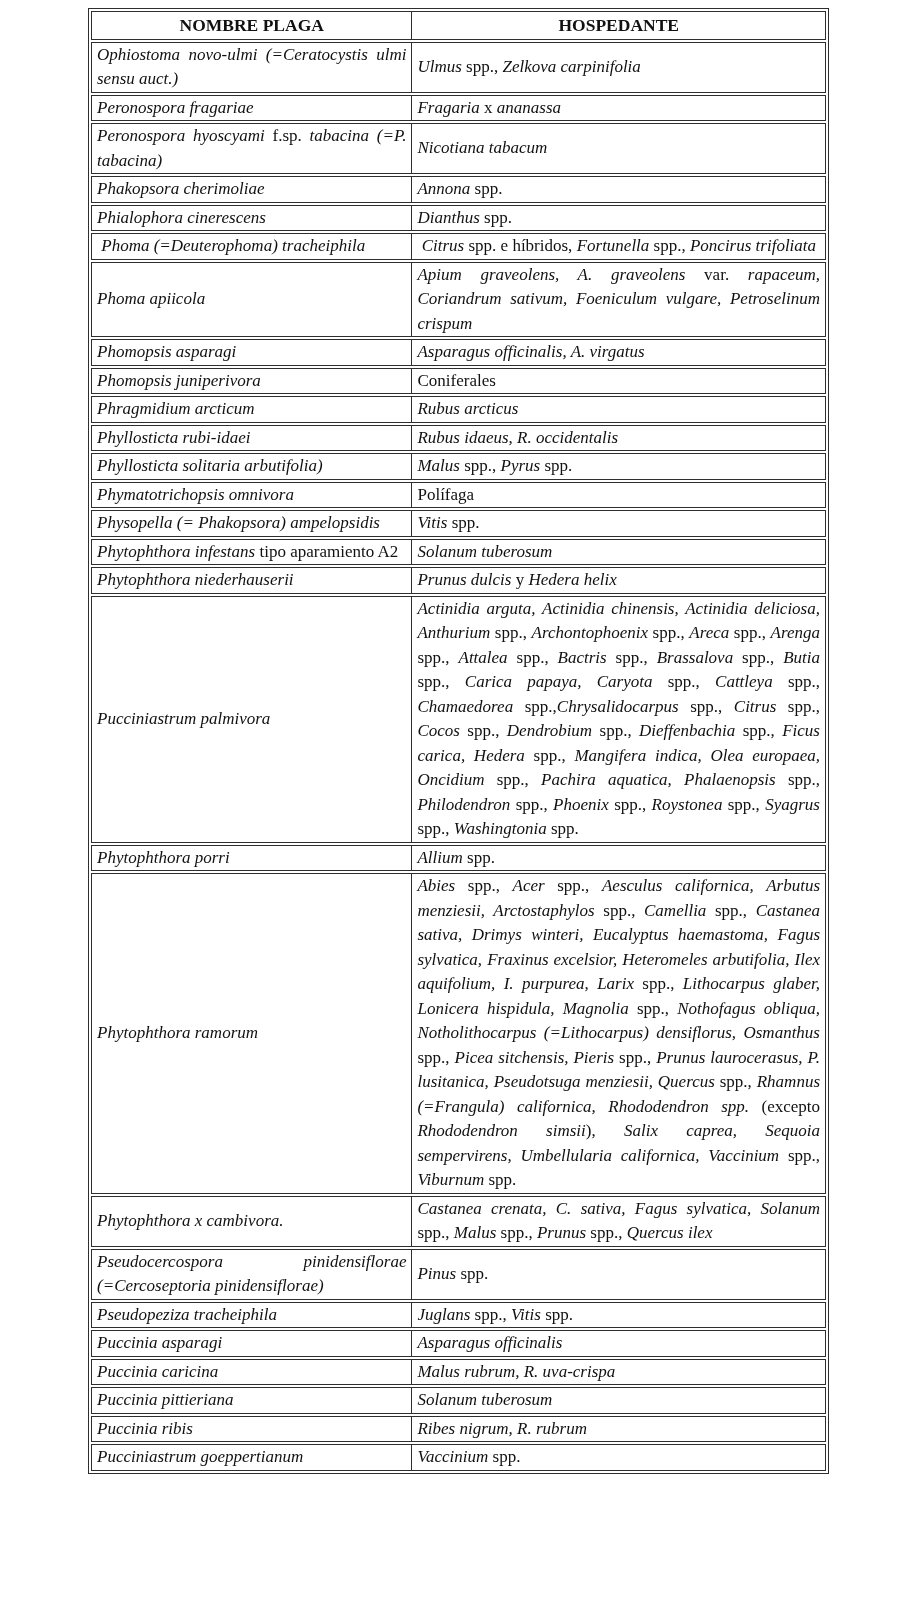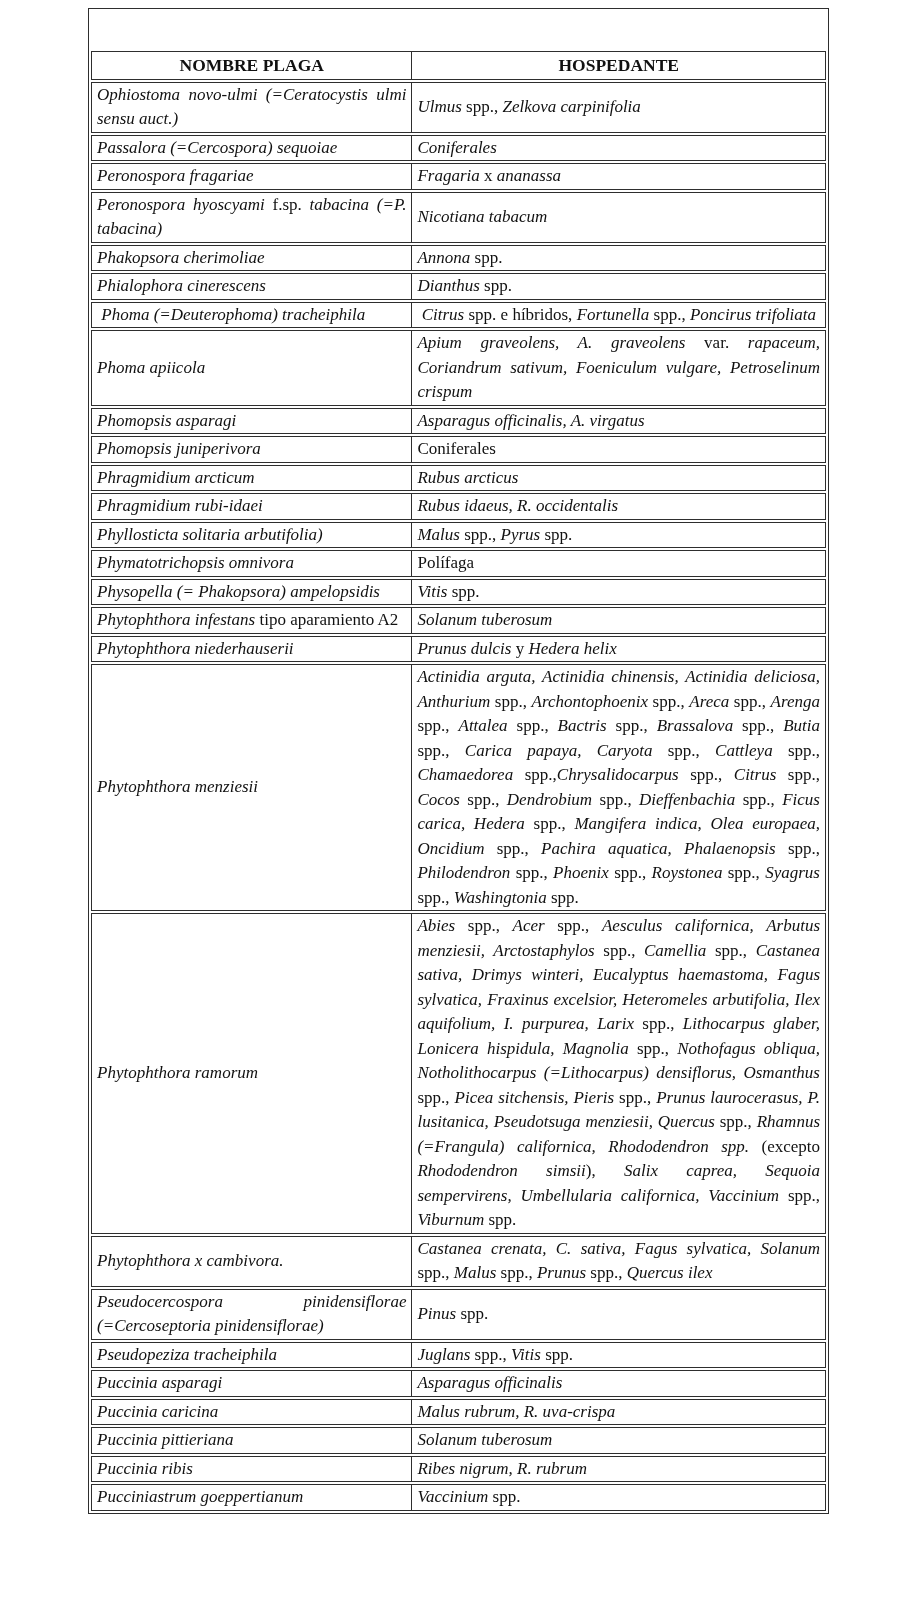--- a/index.html
+++ b/index.html
@@ -22,21 +22,20 @@
     box-sizing: border-box;
     border: 1px solid #2e2e2e;
     padding: 0 2px;
     background: #ffffff;
   }
   table.pest-table {
     width: 100%;
     border-collapse: separate;
     border-spacing: 0 2px;
     table-layout: fixed;
-    margin-top: 40px;
   }
   th, td {
     border: 1px solid #2e2e2e;
     padding: 0 5px;
     vertical-align: middle;
     font-size: 17px;
     line-height: 24.5px;
     box-sizing: border-box;
     overflow-wrap: break-word;
   }
@@ -72,28 +71,20 @@
           <tr>
             <td>
               <div class="cell-text"><span class="seg-i">Ophiostoma novo-ulmi (=Ceratocystis ulmi sensu auct.)</span></div>
             </td>
             <td>
               <div class="cell-text"><span class="seg-i">Ulmus</span><span class="seg-r"> spp., </span><span class="seg-i">Zelkova carpinifolia</span></div>
             </td>
           </tr>
           <tr>
             <td>
-              <div class="cell-text"><span class="seg-i">Passalora (=Cercospora) sequoiae</span></div>
-            </td>
-            <td>
-              <div class="cell-text"><span class="seg-i">Coniferales</span></div>
-            </td>
-          </tr>
-          <tr>
-            <td>
               <div class="cell-text"><span class="seg-i">Peronospora fragariae</span></div>
             </td>
             <td>
               <div class="cell-text"><span class="seg-i">Fragaria</span><span class="seg-r"> x </span><span class="seg-i">ananassa</span></div>
             </td>
           </tr>
           <tr>
             <td>
               <div class="cell-text"><span class="seg-i">Peronospora hyoscyami</span><span class="seg-r"> f.sp. </span><span class="seg-i">tabacina (=P. tabacina)</span></div>
             </td>
@@ -152,21 +143,21 @@
           <tr>
             <td>
               <div class="cell-text"><span class="seg-i">Phragmidium arcticum</span></div>
             </td>
             <td>
               <div class="cell-text"><span class="seg-i">Rubus arcticus</span></div>
             </td>
           </tr>
           <tr>
             <td>
-              <div class="cell-text"><span class="seg-i">Phragmidium rubi-idaei</span></div>
+              <div class="cell-text"><span class="seg-i">Phyllosticta rubi-idaei</span></div>
             </td>
             <td>
               <div class="cell-text"><span class="seg-i">Rubus idaeus, R. occidentalis</span></div>
             </td>
           </tr>
           <tr>
             <td>
               <div class="cell-text"><span class="seg-i">Phyllosticta solitaria arbutifolia)</span></div>
             </td>
             <td>
@@ -200,24 +191,32 @@
           <tr>
             <td>
               <div class="cell-text"><span class="seg-i">Phytophthora niederhauserii</span></div>
             </td>
             <td>
               <div class="cell-text"><span class="seg-i">Prunus dulcis</span><span class="seg-r"> y </span><span class="seg-i">Hedera helix</span></div>
             </td>
           </tr>
           <tr>
             <td>
-              <div class="cell-text"><span class="seg-i">Phytophthora menziesii</span></div>
+              <div class="cell-text"><span class="seg-i">Pucciniastrum palmivora</span></div>
             </td>
             <td>
               <div class="cell-text"><span class="seg-i">Actinidia arguta, Actinidia chinensis, Actinidia deliciosa, Anthurium</span><span class="seg-r"> spp., </span><span class="seg-i">Archontophoenix</span><span class="seg-r"> spp., </span><span class="seg-i">Areca</span><span class="seg-r"> spp., </span><span class="seg-i">Arenga</span><span class="seg-r"> spp., </span><span class="seg-i">Attalea</span><span class="seg-r"> spp., </span><span class="seg-i">Bactris</span><span class="seg-r"> spp., </span><span class="seg-i">Brassalova</span><span class="seg-r"> spp., </span><span class="seg-i">Butia</span><span class="seg-r"> spp., </span><span class="seg-i">Carica papaya, Caryota</span><span class="seg-r"> spp., </span><span class="seg-i">Cattleya</span><span class="seg-r"> spp., </span><span class="seg-i">Chamaedorea</span><span class="seg-r"> spp.,</span><span class="seg-i">Chrysalidocarpus</span><span class="seg-r"> spp., </span><span class="seg-i">Citrus</span><span class="seg-r"> spp., </span><span class="seg-i">Cocos</span><span class="seg-r"> spp., </span><span class="seg-i">Dendrobium</span><span class="seg-r"> spp., </span><span class="seg-i">Dieffenbachia</span><span class="seg-r"> spp., </span><span class="seg-i">Ficus carica, Hedera</span><span class="seg-r"> spp., </span><span class="seg-i">Mangifera indica, Olea europaea, Oncidium</span><span class="seg-r"> spp., </span><span class="seg-i">Pachira aquatica, Phalaenopsis</span><span class="seg-r"> spp., </span><span class="seg-i">Philodendron</span><span class="seg-r"> spp., </span><span class="seg-i">Phoenix</span><span class="seg-r"> spp., </span><span class="seg-i">Roystonea</span><span class="seg-r"> spp., </span><span class="seg-i">Syagrus</span><span class="seg-r"> spp., </span><span class="seg-i">Washingtonia</span><span class="seg-r"> spp.</span></div>
+            </td>
+          </tr>
+          <tr>
+            <td>
+              <div class="cell-text"><span class="seg-i">Phytophthora porri</span></div>
+            </td>
+            <td>
+              <div class="cell-text"><span class="seg-i">Allium</span><span class="seg-r"> spp.</span></div>
             </td>
           </tr>
           <tr>
             <td>
               <div class="cell-text"><span class="seg-i">Phytophthora ramorum</span></div>
             </td>
             <td>
               <div class="cell-text"><span class="seg-i">Abies</span><span class="seg-r"> spp., </span><span class="seg-i">Acer</span><span class="seg-r"> spp., </span><span class="seg-i">Aesculus californica, Arbutus menziesii, Arctostaphylos</span><span class="seg-r"> spp., </span><span class="seg-i">Camellia</span><span class="seg-r"> spp., </span><span class="seg-i">Castanea sativa, Drimys winteri, Eucalyptus haemastoma, Fagus sylvatica, Fraxinus excelsior, Heteromeles arbutifolia, Ilex aquifolium, I. purpurea, Larix</span><span class="seg-r"> spp., </span><span class="seg-i">Lithocarpus glaber, Lonicera hispidula, Magnolia</span><span class="seg-r"> spp., </span><span class="seg-i">Nothofagus obliqua, Notholithocarpus (=Lithocarpus) densiflorus, Osmanthus</span><span class="seg-r"> spp., </span><span class="seg-i">Picea sitchensis, Pieris</span><span class="seg-r"> spp., </span><span class="seg-i">Prunus laurocerasus, P. lusitanica, Pseudotsuga menziesii, Quercus</span><span class="seg-r"> spp., </span><span class="seg-i">Rhamnus (=Frangula) californica, Rhododendron spp.</span><span class="seg-r"> (excepto </span><span class="seg-i">Rhododendron simsii</span><span class="seg-r">), </span><span class="seg-i">Salix caprea, Sequoia sempervirens, Umbellularia californica, Vaccinium</span><span class="seg-r"> spp., </span><span class="seg-i">Viburnum</span><span class="seg-r"> spp.</span></div>
             </td>
           </tr>

